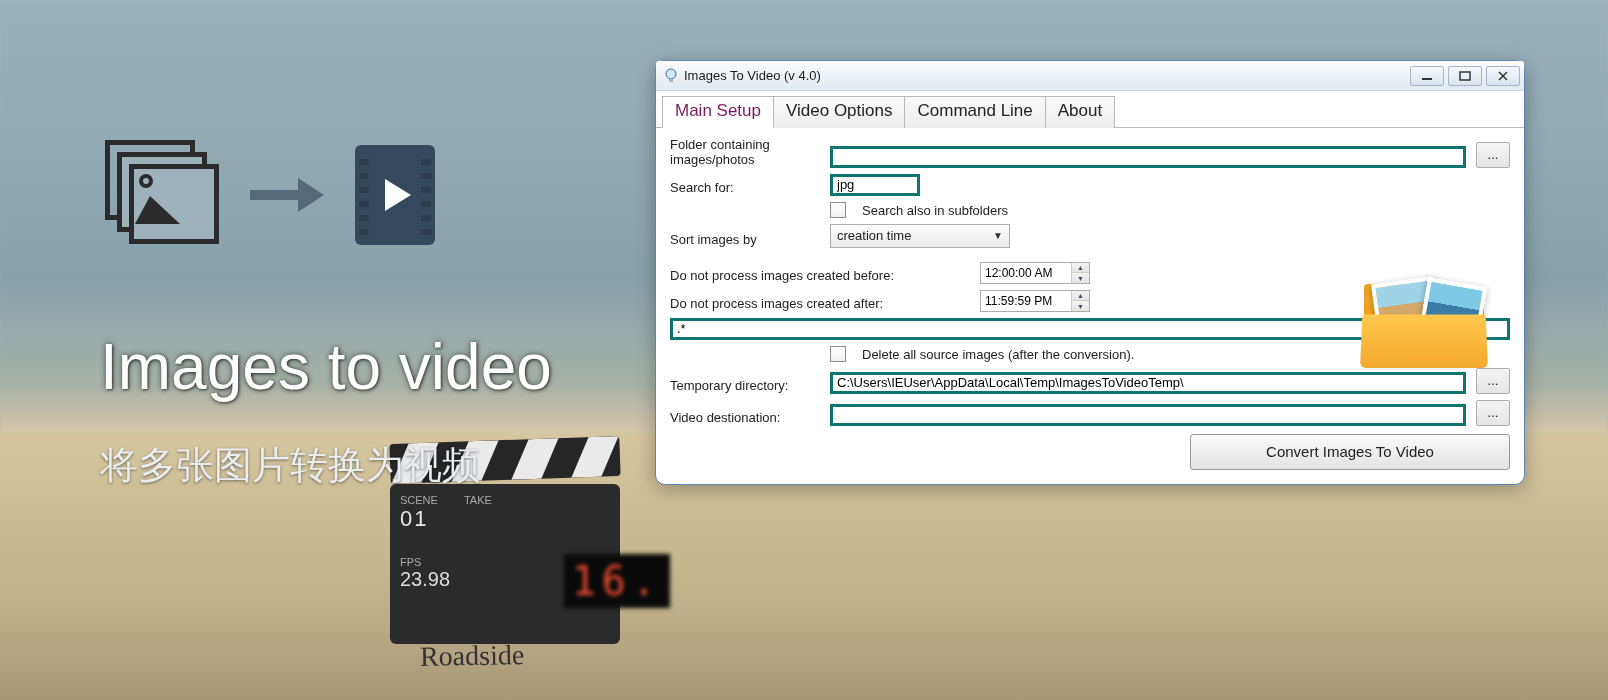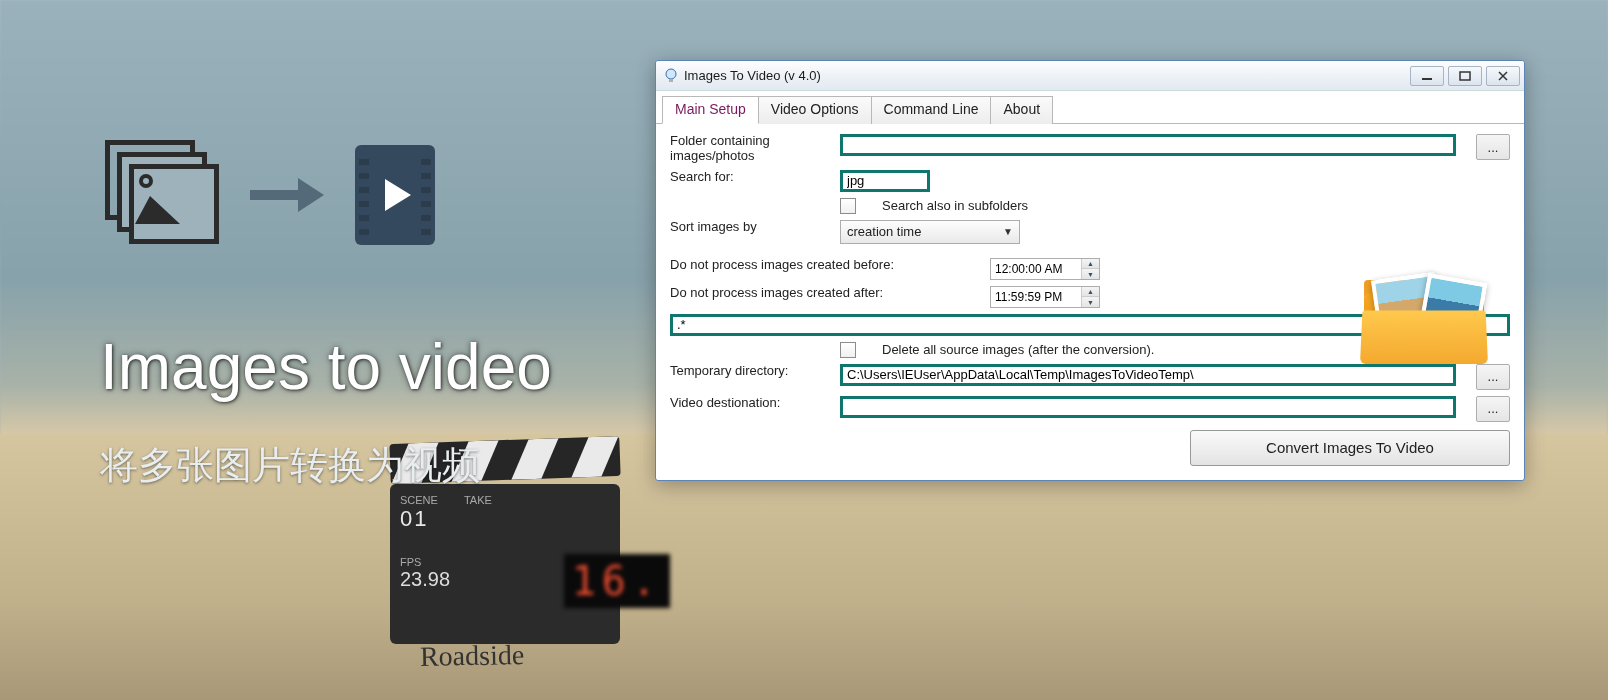--- a/index.html
+++ b/index.html
@@ -36,34 +36,34 @@
 .stack .mtn{position:absolute;left:30px;top:56px;width:0;height:0;border-left:15px solid transparent;border-right:30px solid transparent;border-bottom:28px solid #2b2b2b}
 .arrow-shape { width:80px; height:30px; position:relative; }
 .arrow-shape .shaft{position:absolute;left:0;top:10px;width:50px;height:10px;background:#546a78}
 .arrow-shape .head{position:absolute;left:48px;top:-2px;width:0;height:0;border-top:17px solid transparent;border-bottom:17px solid transparent;border-left:26px solid #546a78}
 .film { width:80px; height:100px; background:#35495e; border-radius:6px; position:relative; display:flex; align-items:center; justify-content:center; }
 .film::before,.film::after{content:"";position:absolute;top:6px;bottom:6px;width:10px;background:repeating-linear-gradient(#35495e 0 8px,#2b3c4d 8px 14px)}
 .film::before{left:4px}.film::after{right:4px}
 .film .play{width:0;height:0;border-top:16px solid transparent;border-bottom:16px solid transparent;border-left:26px solid #fff;margin-left:6px}
 
 
-.window { position:absolute; left:655px; top:60px; width:870px; background:#fff; border:1px solid #5a85b4; border-radius:3px; box-shadow:0 4px 20px rgba(0,0,0,.3); }
+.window { position:absolute; left:655px; top:60px; width:870px; background:#fff; border:1px solid #5a85b4; border-radius:10px; box-shadow:0 4px 20px rgba(0,0,0,.3); }
 .titlebar { height:30px; background:linear-gradient(180deg,#fdfdfe 0%,#eef2f7 50%,#e2e9f1 100%); border-bottom:1px solid #cdd; display:flex; align-items:center; padding:0 4px 0 8px; border-radius:3px 3px 0 0; }
 .titlebar .icon-bulb { width:14px; height:16px; margin-right:6px; }
 .titlebar .title { font-size:13px; color:#1a1a1a; flex:1; }
 .winbtns { display:flex; gap:4px; }
 .winbtn { width:34px; height:20px; border:1px solid #a7b4c4; background:linear-gradient(180deg,#f6f9fc,#dbe4ee); border-radius:2px; display:flex; align-items:center; justify-content:center; font-size:11px; font-family:Arial; cursor:default; }
 .winbtn svg { width:12px; height:10px; }
 
 .tabstrip { display:flex; padding:4px 6px 0 6px; background:#fff; border-bottom:1px solid #b8b8b8; }
-.tab { padding:4px 12px 6px; font-size:14px; color:#222; border:1px solid #b8b8b8; border-bottom:none; background:linear-gradient(180deg,#fafafa,#ededed); margin-right:-1px; position:relative; top:1px; cursor:default; }
+.tab { padding:4px 12px 6px; font-size:17px; color:#222; border:1px solid #b8b8b8; border-bottom:none; background:linear-gradient(180deg,#fafafa,#ededed); margin-right:-1px; position:relative; top:1px; cursor:default; }
 .tab.active { background:#fff; border-bottom:1px solid #fff; color:#7a1a5e; z-index:2; }
 
 .panel { padding:10px 14px 14px; font-size:13px; color:#222; }
-.row { display:flex; align-items:flex-start; margin-bottom:6px; gap:20px; }
+.row { display:flex; align-items:flex-end; margin-bottom:6px; gap:10px; }
 .lbl { width:150px; line-height:1.15; }
 .lbl.wide { width:300px; }
 input.text { height:22px; border:3px solid #0f766e; background:#fff; padding:0 4px; font-size:13px; font-family:inherit; }
 .browse { width:34px; height:26px; border:1px solid #adadad; background:linear-gradient(180deg,#f5f5f5,#e5e5e5); border-radius:2px; font-size:13px; cursor:default; display:flex; align-items:center; justify-content:center; }
 .chk { width:16px; height:16px; border:1px solid #8c8c8c; background:linear-gradient(180deg,#fff,#f0f0f0); display:inline-block; vertical-align:middle; margin-right:6px; }
 .combo { height:24px; min-width:180px; border:1px solid #adadad; background:linear-gradient(180deg,#fdfdfd,#e9e9e9); display:flex; align-items:center; padding:0 6px; justify-content:space-between; cursor:default; }
 .combo .arrow { font-size:10px; color:#333; }
 .spinner { display:flex; align-items:center; border:1px solid #adadad; height:22px; background:#fff; }
 .spinner input { border:none; width:90px; height:20px; padding:0 4px; font-size:12px; font-family:inherit; outline:none; }
 .spinner .spin { width:18px; height:20px; display:flex; flex-direction:column; border-left:1px solid #ccc; }

